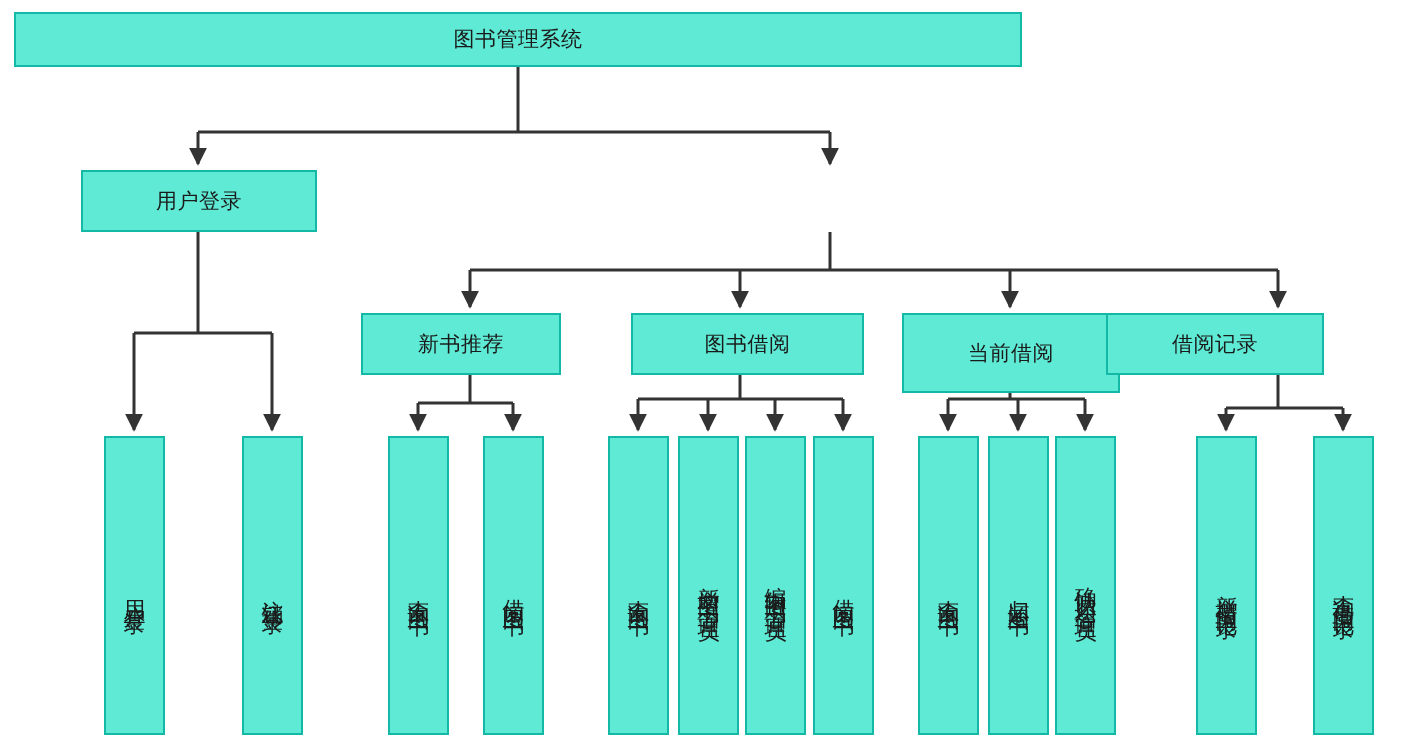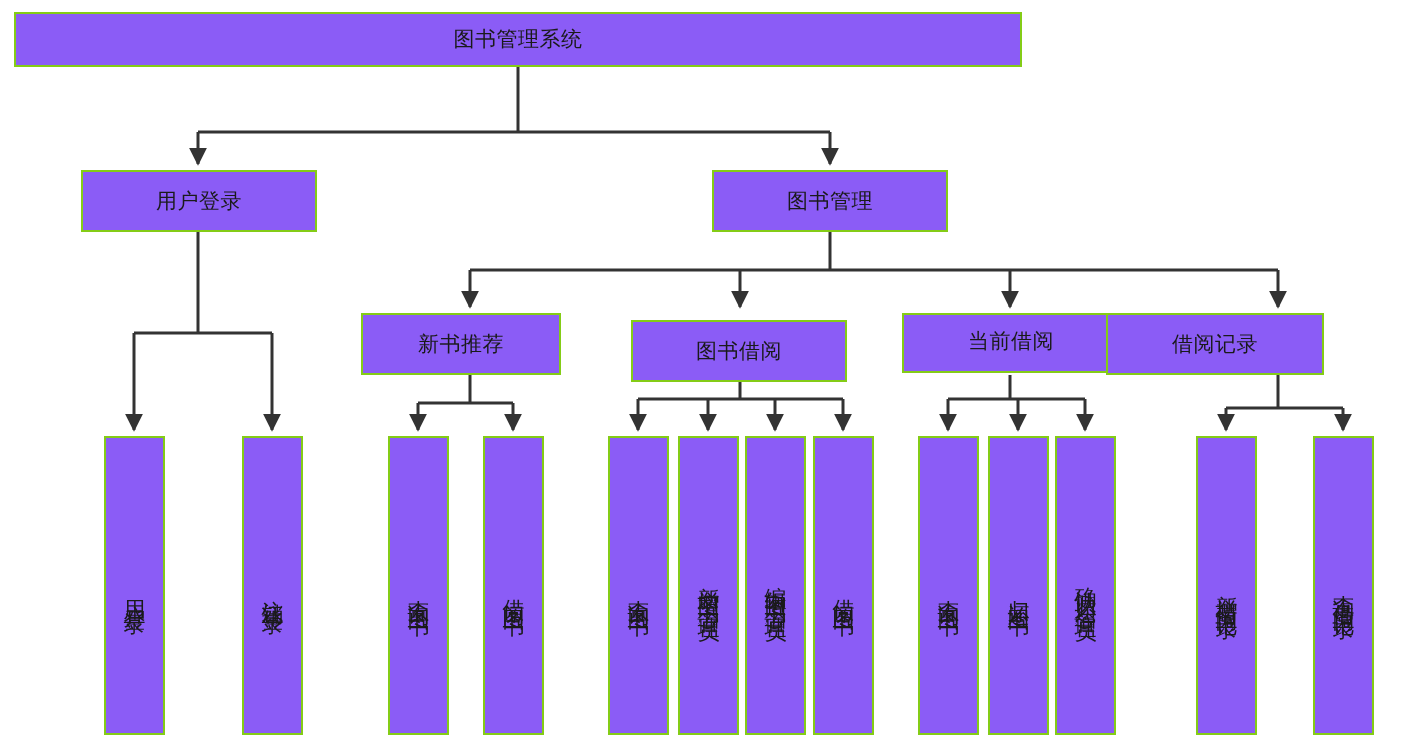--- a/index.html
+++ b/index.html
@@ -22,22 +22,22 @@
     position: absolute;
     left: 0;
     top: 0;
     width: 1405px;
     height: 747px;
     pointer-events: none;
   }
   .node {
     position: absolute;
     box-sizing: border-box;
-    background: #8b5cf6;
-    border: 2px solid #84cc16;
+    background: #5eead4;
+    border: 2px solid #14b8a6;
     display: flex;
     align-items: center;
     justify-content: center;
     color: #1a1a1a;
   }
   .node-label {
     font-size: 21px;
     line-height: 1.18;
     letter-spacing: 0.5px;
     color: #1a1a1a;
@@ -131,31 +131,28 @@
     </g>
   </svg>
 
   <div class="node" style="left:14px; top:12px; width:1008px; height:55px;">
     <span class="node-label">图书管理系统</span>
   </div>
 
   <div class="node" style="left:81px; top:170px; width:236px; height:62px;">
     <span class="node-label">用户登录</span>
   </div>
-  <div class="node" style="left:712px; top:170px; width:236px; height:62px;">
-    <span class="node-label">图书管理</span>
-  </div>
 
   <div class="node" style="left:361px; top:313px; width:200px; height:62px;">
     <span class="node-label">新书推荐</span>
   </div>
-  <div class="node" style="left:631px; top:313px; width:216px; height:62px;margin-top:7px;">
+  <div class="node" style="left:631px; top:313px; width:233px; height:62px;">
     <span class="node-label">图书借阅</span>
   </div>
-  <div class="node" style="left:902px; top:313px; width:218px; height:60px;font-family:Liberation Mono, monospace;">
+  <div class="node" style="left:902px; top:313px; width:218px; height:80px;">
     <span class="node-label">当前借阅</span>
   </div>
   <div class="node" style="left:1106px; top:313px; width:218px; height:62px;">
     <span class="node-label">借阅记录</span>
   </div>
 
   <div class="node vertical leaf-short" style="left:104px; top:436px; width:61px; height:299px;">
     <span class="node-label" style="margin-top: 137.5px;">用户登录</span>
   </div>
   <div class="node vertical leaf-short" style="left:242px; top:436px; width:61px; height:299px;">

